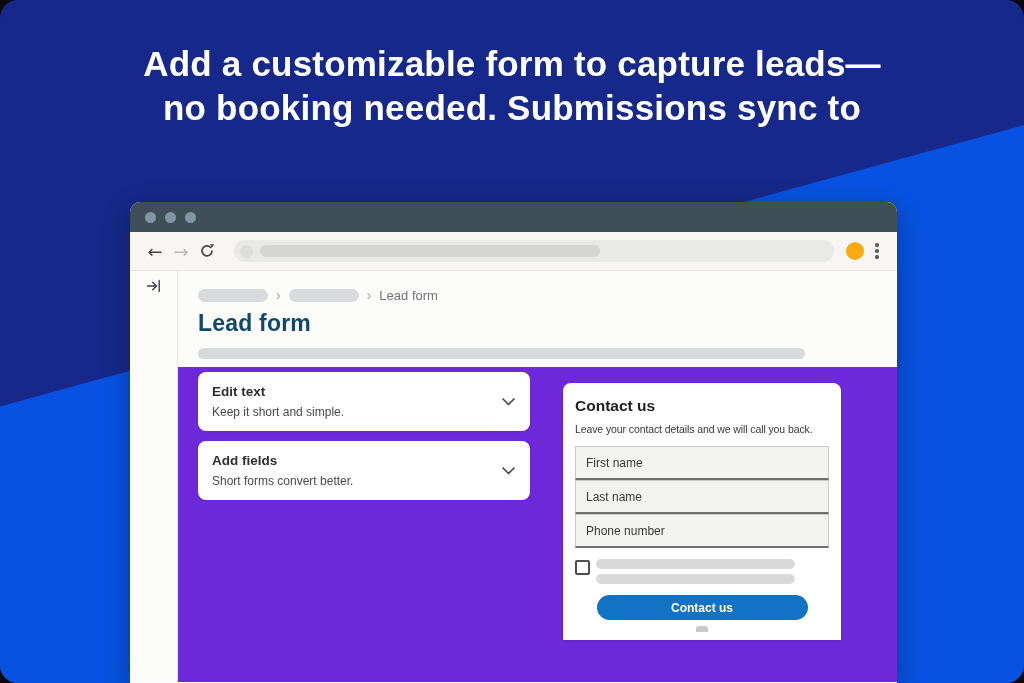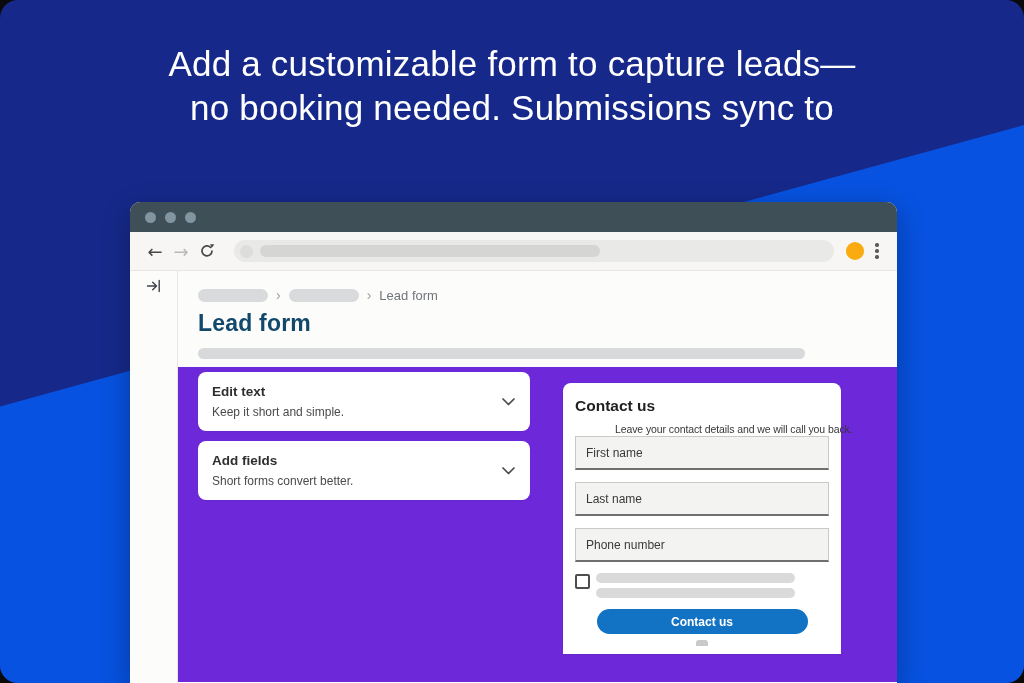--- a/index.html
+++ b/index.html
@@ -16,21 +16,21 @@
   .bg-light {
     position: absolute; inset: 0;
     background: #0752e0;
     clip-path: polygon(0 59.5%, 100% 18.3%, 100% 100%, 0 100%);
   }
 
   
   .headline {
     position: absolute; top: 42px; left: 0; right: 0;
     text-align: center; color: #ffffff;
-    font-size: 35px; line-height: 44px; font-weight: 400;
+    font-size: 35px; line-height: 44px; font-weight: 700;
     letter-spacing: 0.2px;
   }
 
   
   .window {
     position: absolute; left: 130px; top: 202px;
     width: 767px; height: 481px;
     border-radius: 10px 10px 0 0;
     overflow: hidden; background: #ffffff;
     box-shadow: 0 8px 28px rgba(0,0,0,.30);
@@ -109,23 +109,23 @@
 
   
   .col-right {
     width: 278px; flex: none; margin-left: 33px; margin-top: 11px;
     background: #ffffff; border-radius: 8px 8px 0 0;
     padding: 14px 12px 8px; box-shadow: 0 1px 3px rgba(0,0,0,.07);
   }
   .form-title { font-size: 15.5px; line-height: 18px; font-weight: 700; color: #1f1f1f; }
   .form-sub {
     margin-top: 8px; font-size: 10.5px; line-height: 13px; color: #373737;
-    letter-spacing: -0.1px; white-space: nowrap; margin-left: 40px;
-  }
-  .fields { display: flex; flex-direction: column; gap: 12px; }
+    letter-spacing: -0.1px; white-space: nowrap;
+  }
+  .fields { margin-top: 10px; display: flex; flex-direction: column; gap: 0; }
   .field {
     height: 34px; background: #f3f3f1;
     border: 1px solid #c9c9c7; border-bottom: 2px solid #6f6f6f;
     display: flex; align-items: center; padding-left: 10px;
     font-size: 12px; color: #3a3a3a; cursor: text;
   }
   .consent { display: flex; margin-top: 10px; gap: 6px; }
   .checkbox {
     width: 15px; height: 15px; flex: none; margin-top: 2px;
     border: 2px solid #4e4e4e; border-radius: 2px; background: #fff; cursor: pointer;

